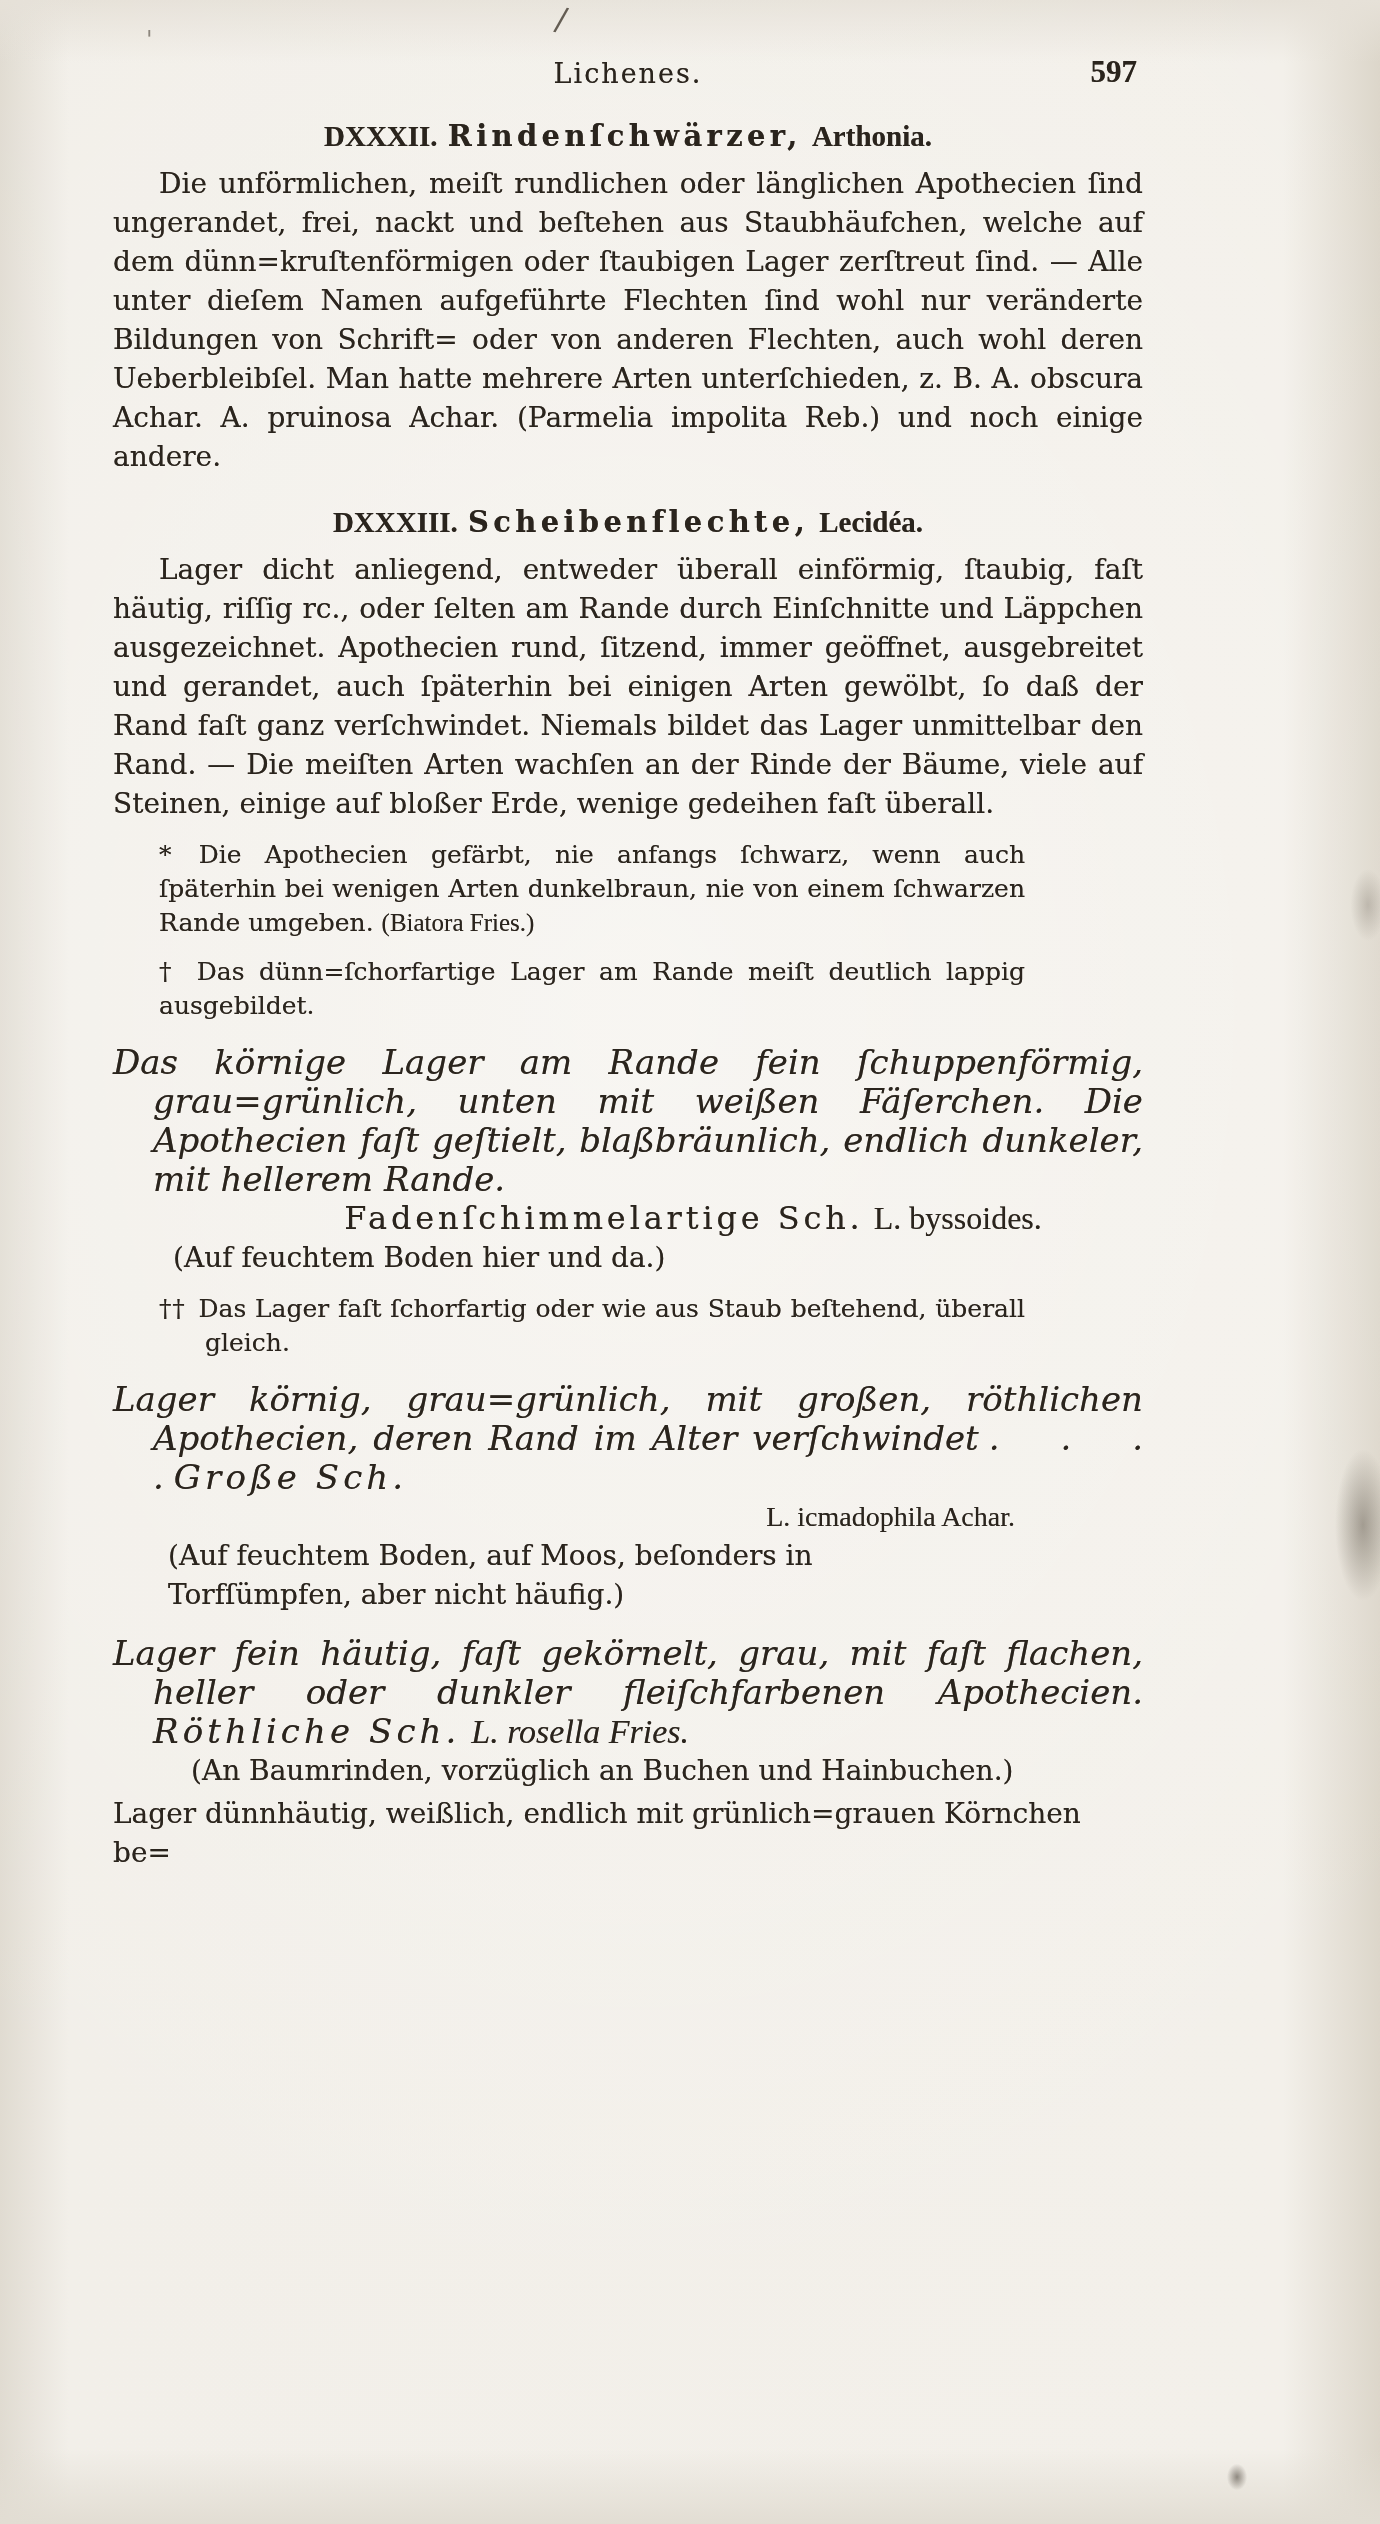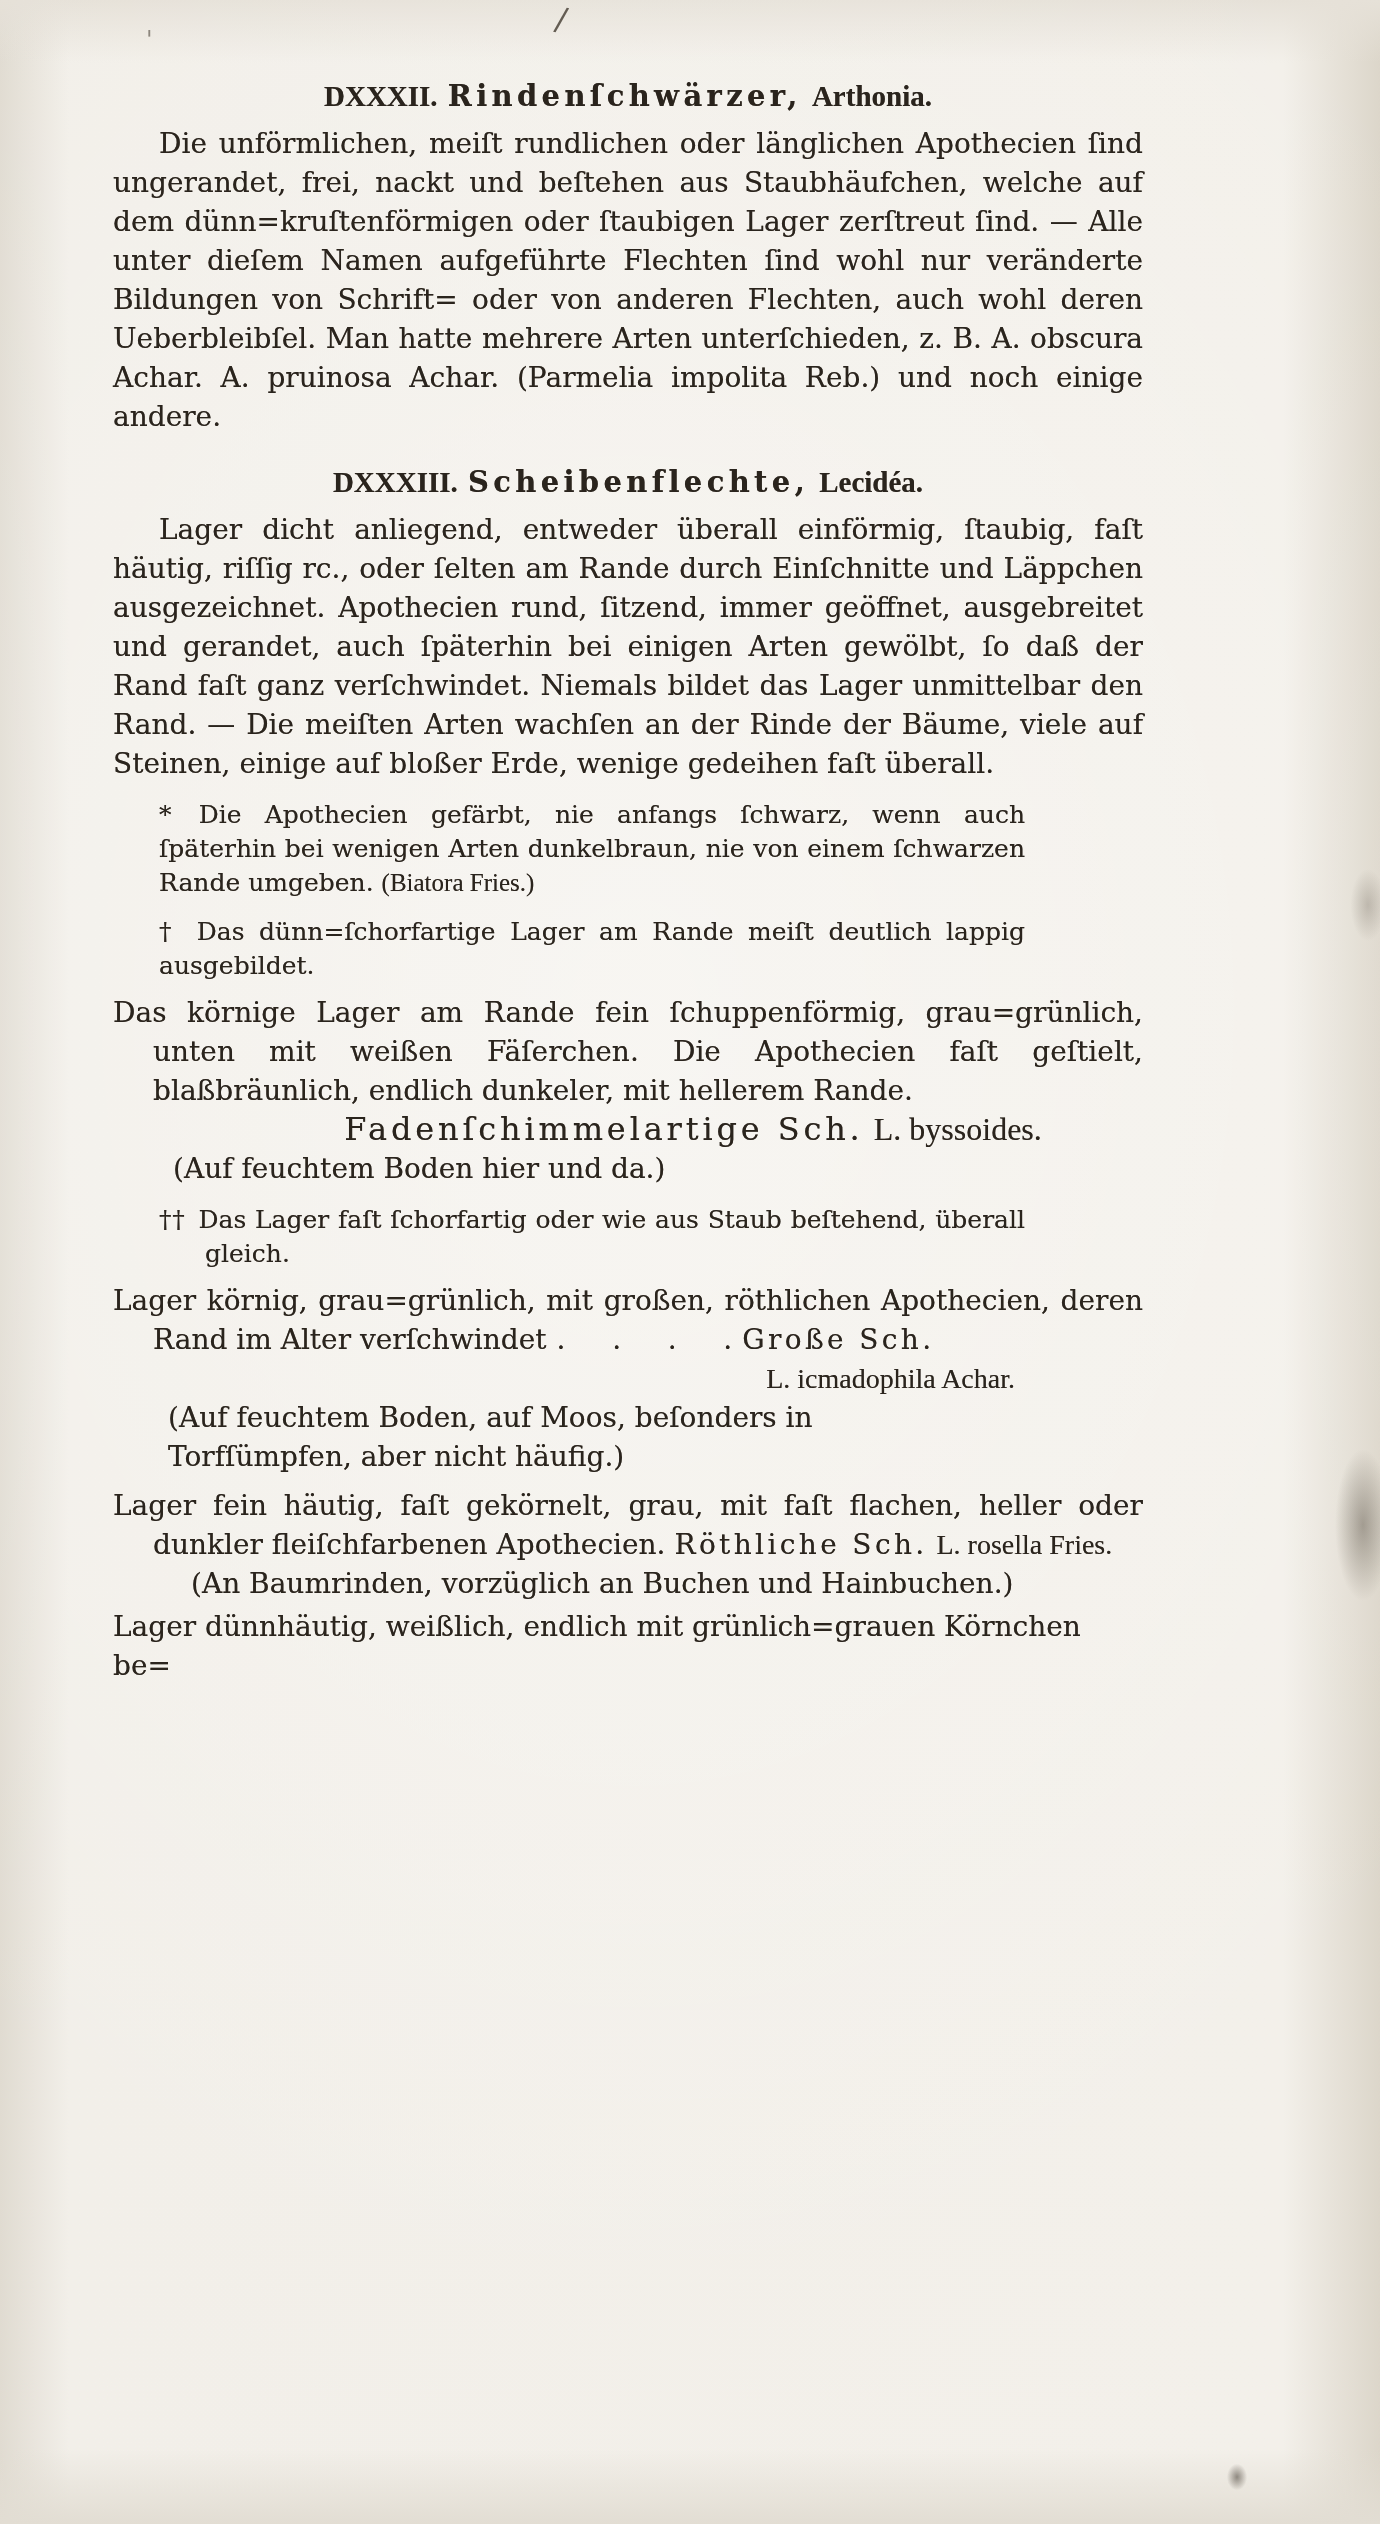--- a/index.html
+++ b/index.html
@@ -48,24 +48,24 @@
     margin: 15px 118px 0 46px;
     font-size: 25px; line-height: 34px;
     text-align: justify;
   }
   .note-hang { padding-left: 46px; text-indent: -46px; }
   .note-marker { padding-right: 4px; }
 
   
   .entry { margin: 0; }
   .entry-desc {
-    margin: 10px 0 0;
-    font-size: 28px; line-height: 39px;
+    margin: 20px 0 0;
+    font-size: 34px; line-height: 39px;
     text-align: justify;
-    padding-left: 40px; text-indent: -40px;
+    padding-left: 40px; text-indent: -40px; font-style: italic;
   }
   .name-line { margin: 0; padding-left: 130px; font-size: 32px; line-height: 39px; text-align: center; }
   .sperr { letter-spacing: 0.12em; }
   .right-line { margin: 0 128px 0 0; font-size: 28px; line-height: 39px; text-align: right; }
   .habitat { margin: 0 0 0 60px; font-size: 28px; line-height: 39px; }
   .habitat-icmadophila { margin-left: 55px; margin-right: 200px; }
   .habitat-rosella { margin-left: 78px; }
   .dots { word-spacing: 1.35em; padding: 0 10px; }
 
   .closing-para { margin: 4px 0 0; font-size: 28px; line-height: 39px; }
@@ -85,20 +85,24 @@
 <div class="page">
 
   <span class="artifact artifact-slash">/</span>
   <span class="artifact artifact-tick">'</span>
   <div class="smudge smudge-1"></div>
   <div class="smudge smudge-2"></div>
   <div class="smudge smudge-3"></div>
 
   <div class="text-block">
 
+    <header class="running-head">
+      <span class="rh-title">Lichenes.</span>
+      <span class="rh-page">597</span>
+    </header>
 
     <section class="section">
       <h2 class="sec-head">
         <span class="antiqua">DXXXII.</span>
         <span class="sperr-head">Rindenſchwärzer,</span>
         <span class="antiqua">Arthonia.</span>
       </h2>
       <p class="body-para">Die unförmlichen, meiſt rundlichen oder länglichen Apothecien ſind ungerandet, frei, nackt und beſtehen aus Staubhäufchen, welche auf dem dünn=kruſtenförmigen oder ſtaubigen Lager zerſtreut ſind. — Alle unter dieſem Namen aufgeführte Flechten ſind wohl nur veränderte Bildungen von Schrift= oder von anderen Flechten, auch wohl deren Ueberbleibſel. Man hatte mehrere Arten unterſchieden, z. B. A. obscura Achar. A. pruinosa Achar. (Parmelia impolita Reb.) und noch einige andere.</p>
     </section>
 

